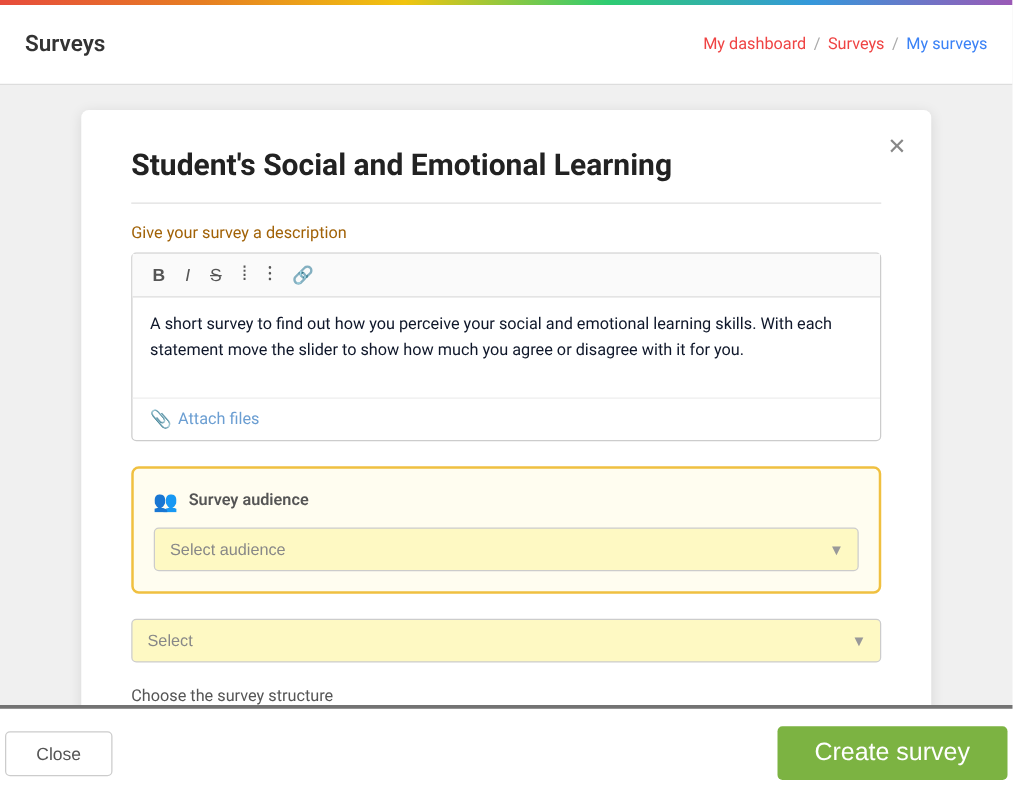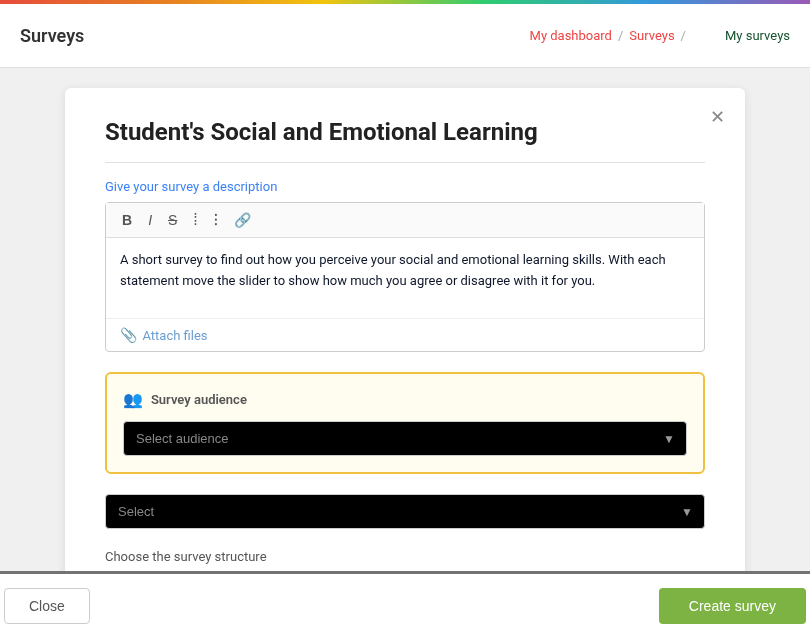--- a/index.html
+++ b/index.html
@@ -35,22 +35,21 @@
       color: #666;
     }
     .breadcrumb a {
       color: #ef4444;
       text-decoration: none;
     }
     .breadcrumb .sep {
       color: #aaa;
     }
     .breadcrumb .current {
-      color: #14532d;
-      margin-left: 33px;
+      color: #3b82f6;
     }
     .page-body {
       display: flex;
       justify-content: center;
       padding: 20px;
       min-height: calc(638px - 52px);
     }
     .modal-container {
       background: #fff;
       border-radius: 6px;
@@ -76,21 +75,21 @@
     .modal-title {
       font-size: 24px;
       font-weight: 700;
       color: #222;
       margin-bottom: 16px;
       padding-bottom: 16px;
       border-bottom: 1px solid #e0e0e0;
     }
     .section-label {
       font-size: 13px;
-      color: #3b82f6;
+      color: #a16207;
       margin-bottom: 8px;
     }
     .editor-box {
       border: 1px solid #ccc;
       border-radius: 4px;
       margin-bottom: 20px;
     }
     .editor-toolbar {
       display: flex;
       align-items: center;
@@ -154,21 +153,21 @@
     }
     .select-wrapper {
       position: relative;
       width: 100%;
     }
     .select-control {
       width: 100%;
       padding: 9px 36px 9px 12px;
       border: 1px solid #ccc;
       border-radius: 4px;
-      background: #000000;
+      background: #fef9c3;
       font-size: 13px;
       color: #888;
       appearance: none;
       cursor: pointer;
       outline: none;
     }
     .select-arrow {
       position: absolute;
       right: 12px;
       top: 50%;
@@ -243,21 +242,21 @@
       padding: 9px 24px;
       font-size: 14px;
       cursor: pointer;
       color: #555;
     }
     .btn-create {
       background: #7cb342;
       border: none;
       border-radius: 4px;
       padding: 10px 30px;
-      font-size: 14px;
+      font-size: 20px;
       color: #fff;
       cursor: pointer;
       font-weight: 500;
     }
   </style>
 </head>
 <body>
 
 <div class="top-bar"></div>
 

